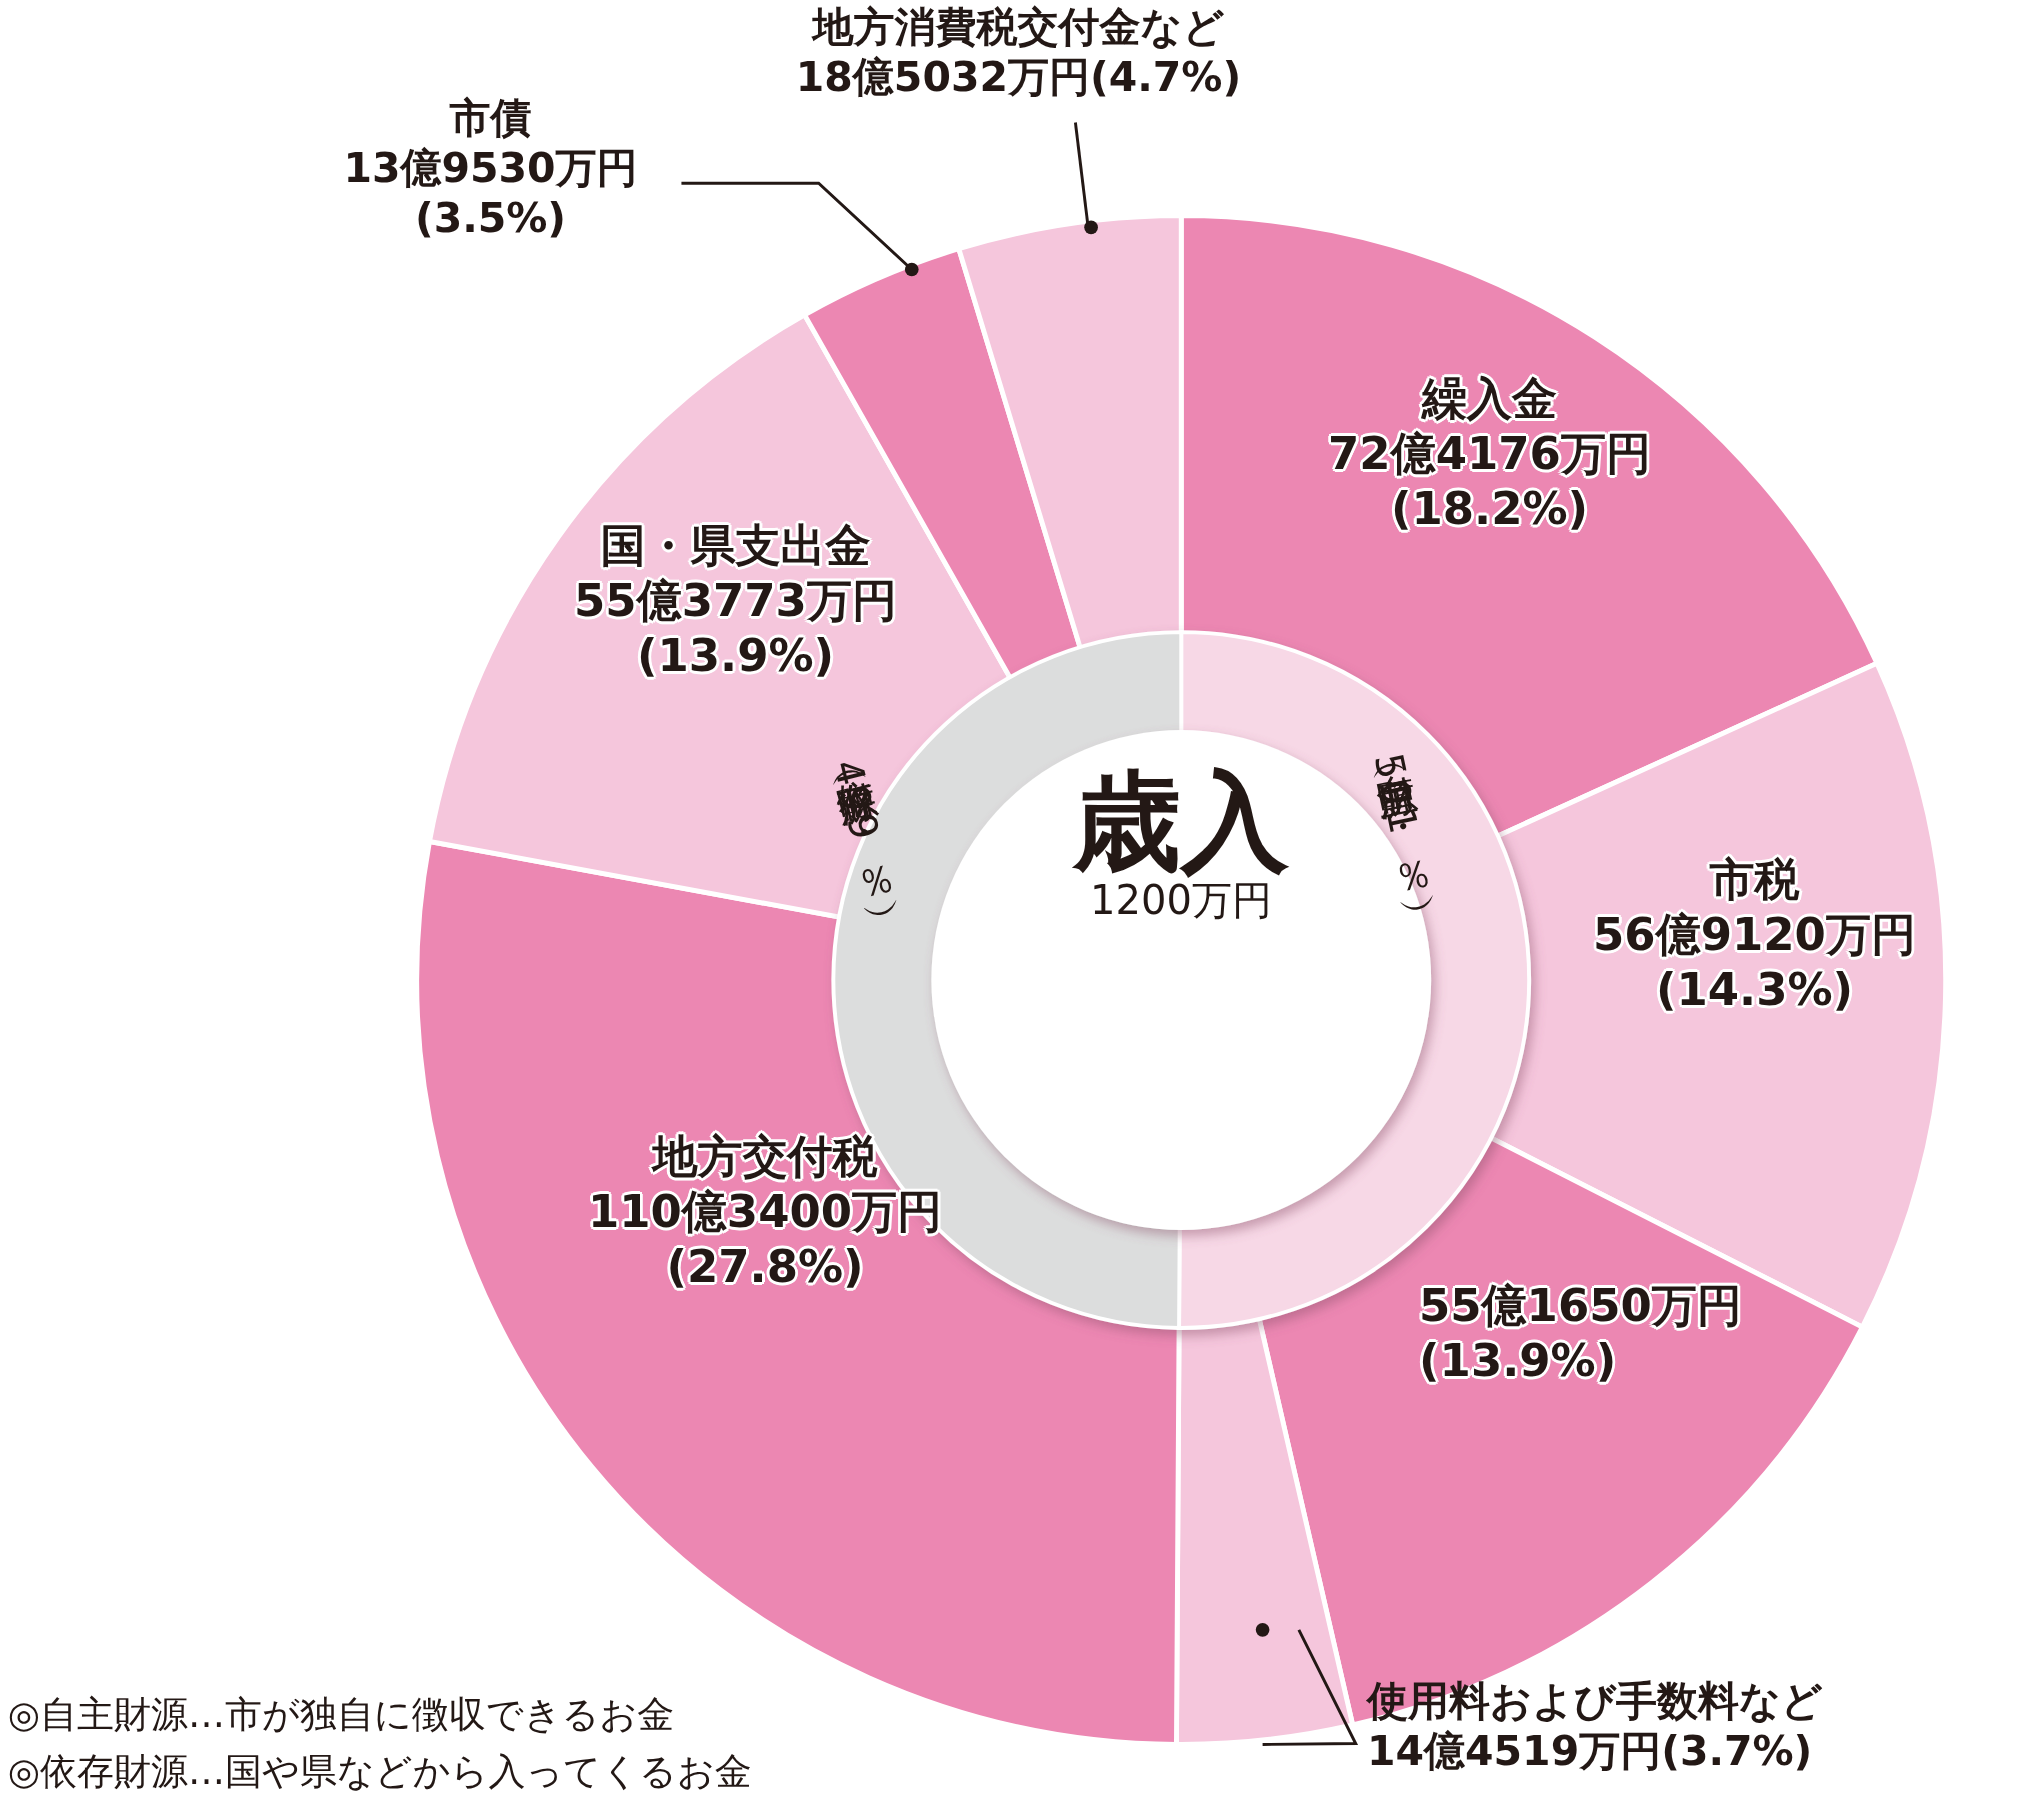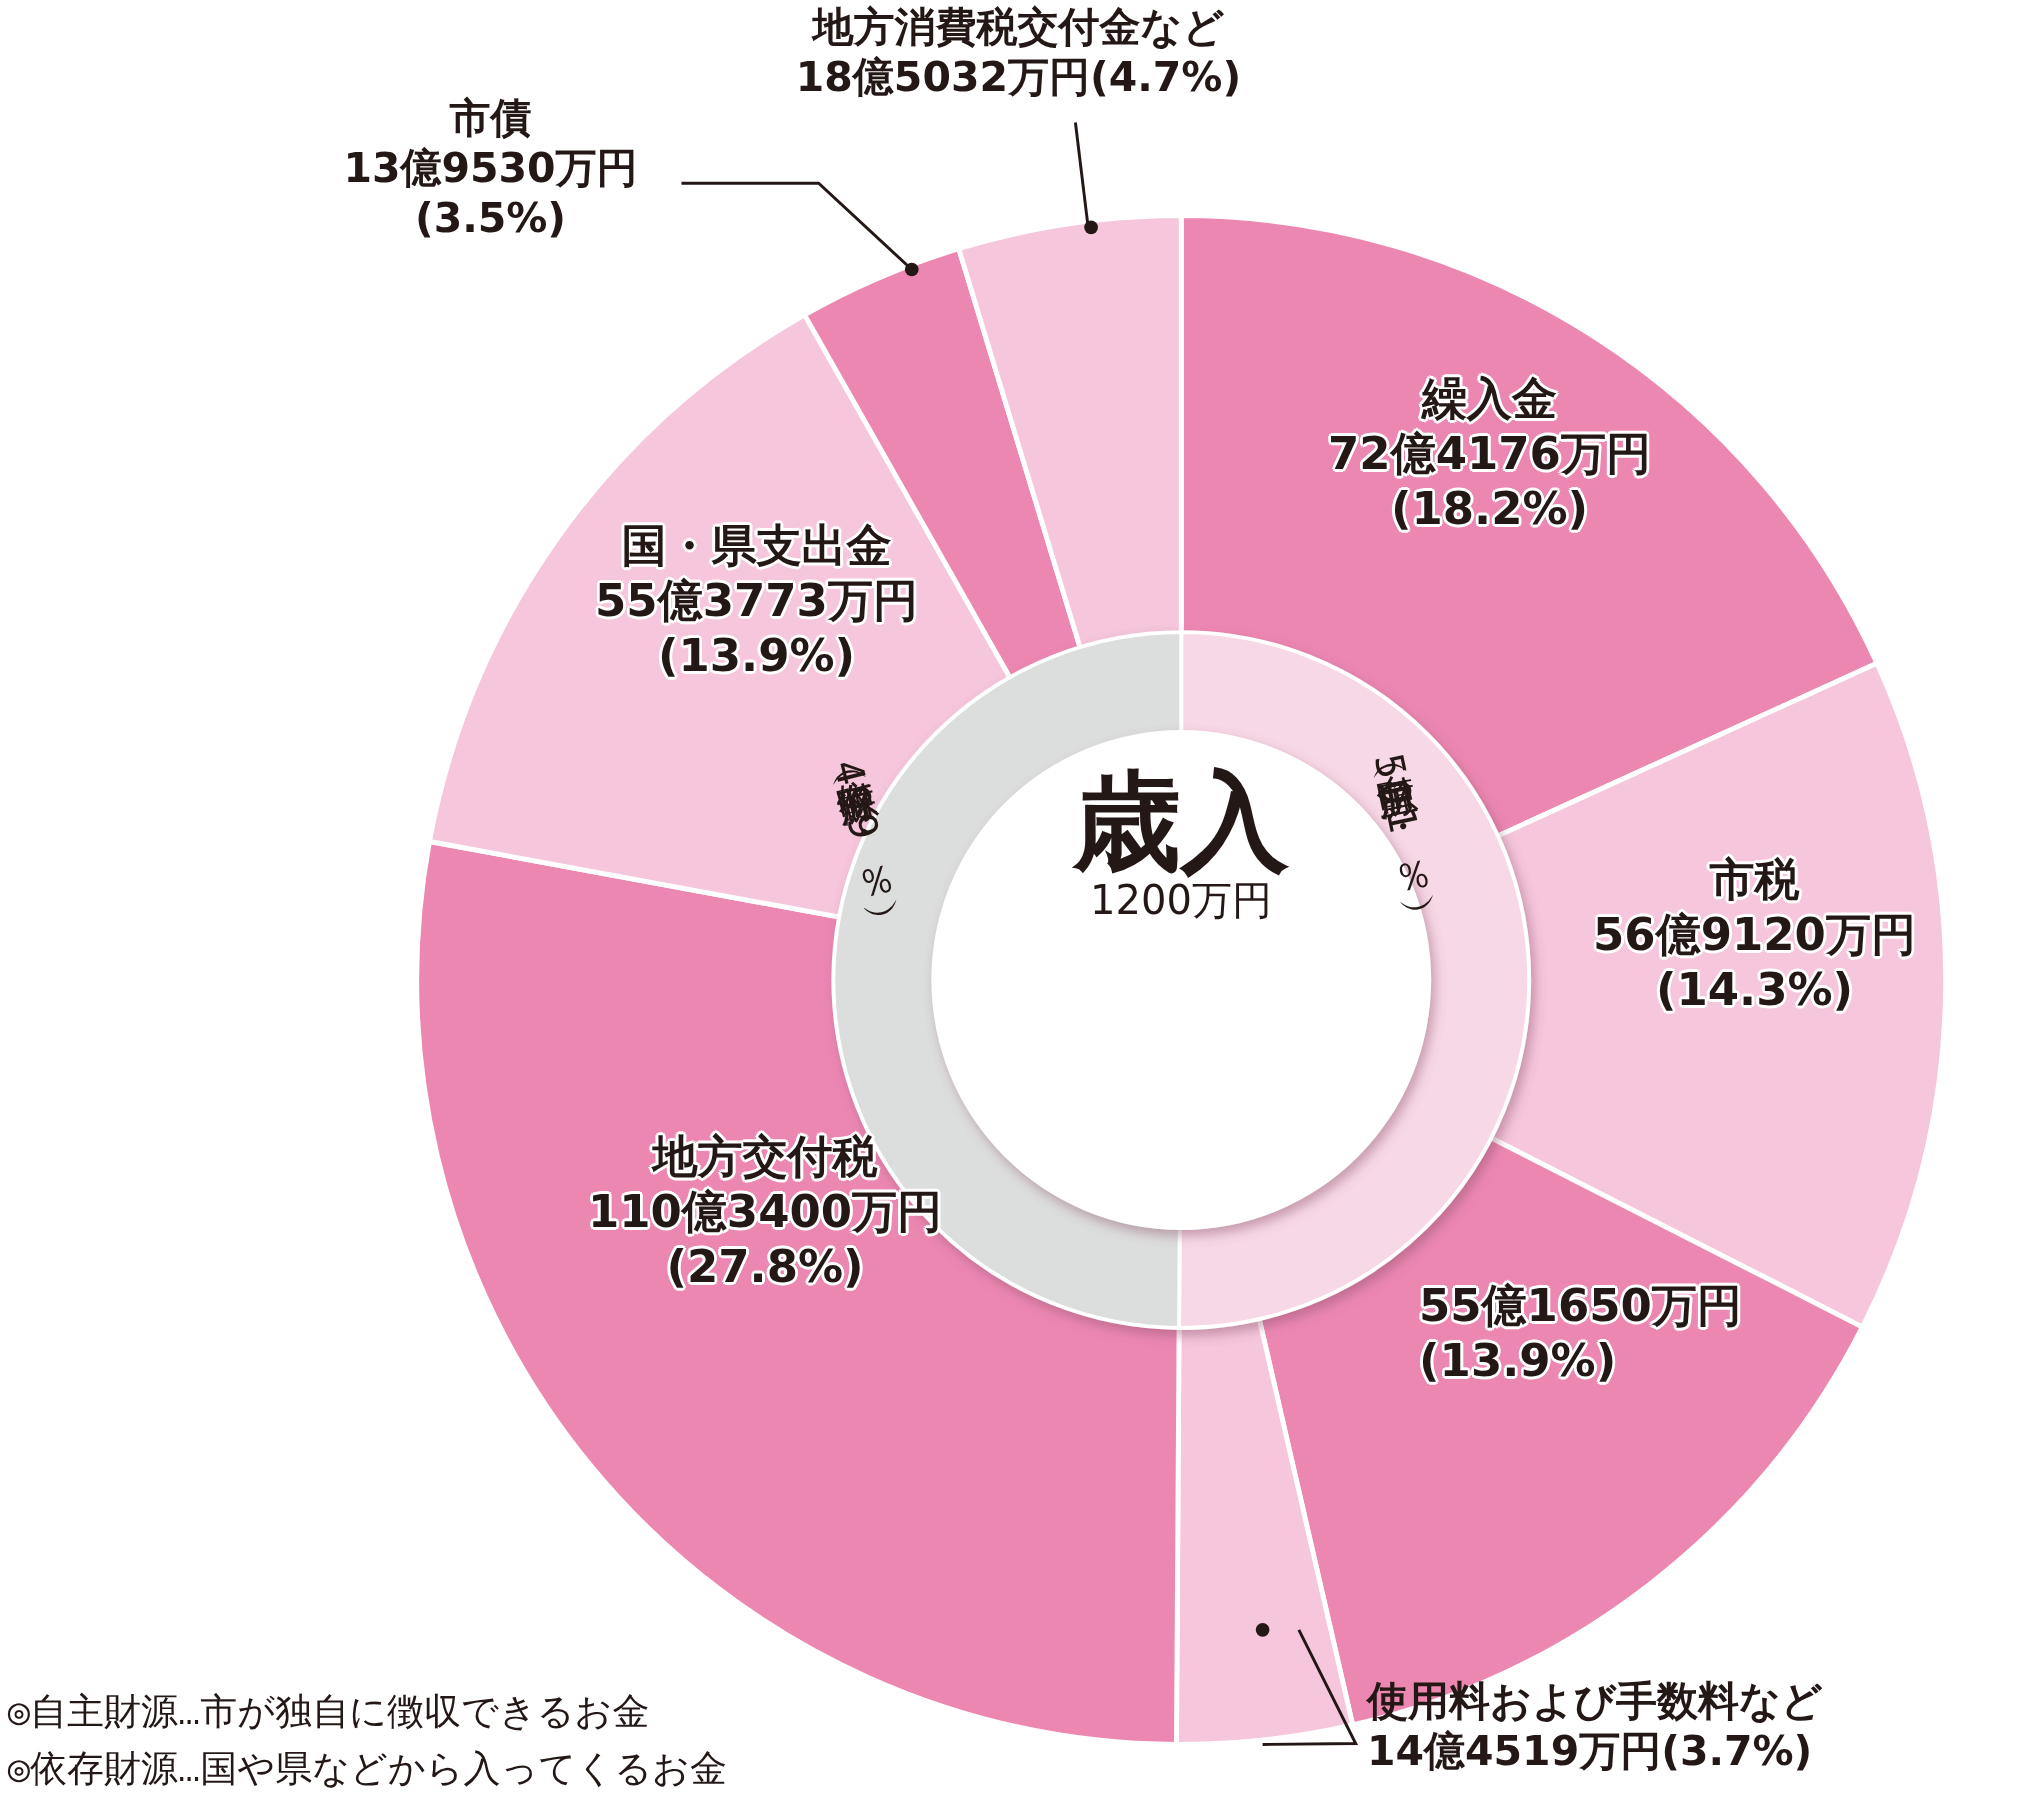--- a/index.html
+++ b/index.html
@@ -11,21 +11,21 @@
          text-shadow: -2.9px 0 #fff, 2.9px 0 #fff, 0 -2.9px #fff, 0 2.9px #fff,
                       -2px -2px #fff, 2px 2px #fff, -2px 2px #fff, 2px -2px #fff; }
   .lbl div { white-space:nowrap; }
   .plain { text-shadow:none; }
   .left { text-align:left; }
   .center-title { position:absolute; left:985px; top:765px; width:392px; text-align:center; }
   .ct1 { font-size:108px; font-weight:bold; line-height:1.05; }
   .ct2 { font-size:71px; font-weight:bold; line-height:1.05; }
   .ct3 { font-size:40px; line-height:1.1; }
   .vert { position:absolute; writing-mode:vertical-rl; font-size:39px; line-height:1; color:#231815; letter-spacing:2px; }
-  .notes { position:absolute; left:7.8px; top:1686px; font-size:37px; line-height:1.55; color:#231815;font-family:Liberation Mono, monospace; }
+  .notes { position:absolute; left:7.8px; top:1686px; font-size:37px; line-height:1.55; color:#231815; }
 </style>
 </head>
 <body>
 
 <svg id="chart" viewBox="0 0 2085 1853" xmlns="http://www.w3.org/2000/svg">
   <defs>
     <filter id="shadow" x="-20%" y="-20%" width="140%" height="140%">
       <feDropShadow dx="4" dy="6" stdDeviation="6" flood-color="#8a5068" flood-opacity="0.45"></feDropShadow>
     </filter>
   </defs>
@@ -78,21 +78,21 @@
   <div>使用料および手数料など</div>
   <div>14億4519万円(3.7%)</div>
 </div>
 
 <div class="lbl" style="left:559px; top:1114px; width:412px;margin-top:16px;">
   <div>地方交付税</div>
   <div>110億3400万円</div>
   <div>(27.8%)</div>
 </div>
 
-<div class="lbl" style="left:580px; top:519px; width:353px;">
+<div class="lbl" style="left:559px; top:519px; width:353px;">
   <div>国・県支出金</div>
   <div>55億3773万円</div>
   <div>(13.9%)</div>
 </div>
 
 <div class="lbl plain" style="left:314px; top:93px; width:353px; font-size:41px;">
   <div>市債</div>
   <div>13億9530万円</div>
   <div>(3.5%)</div>
 </div>

